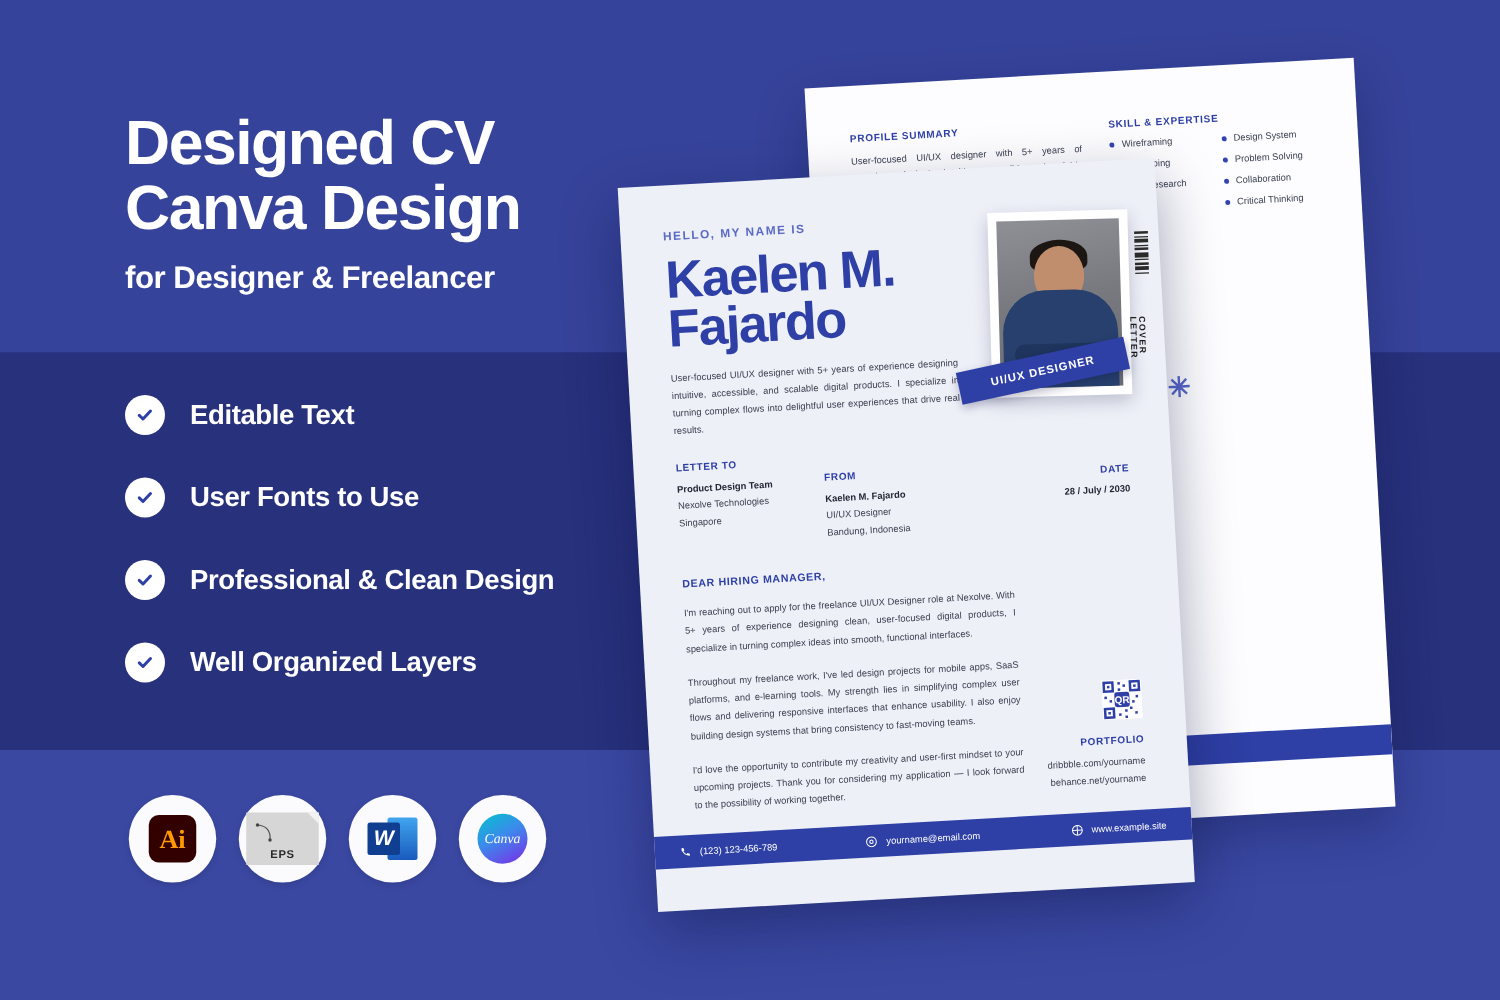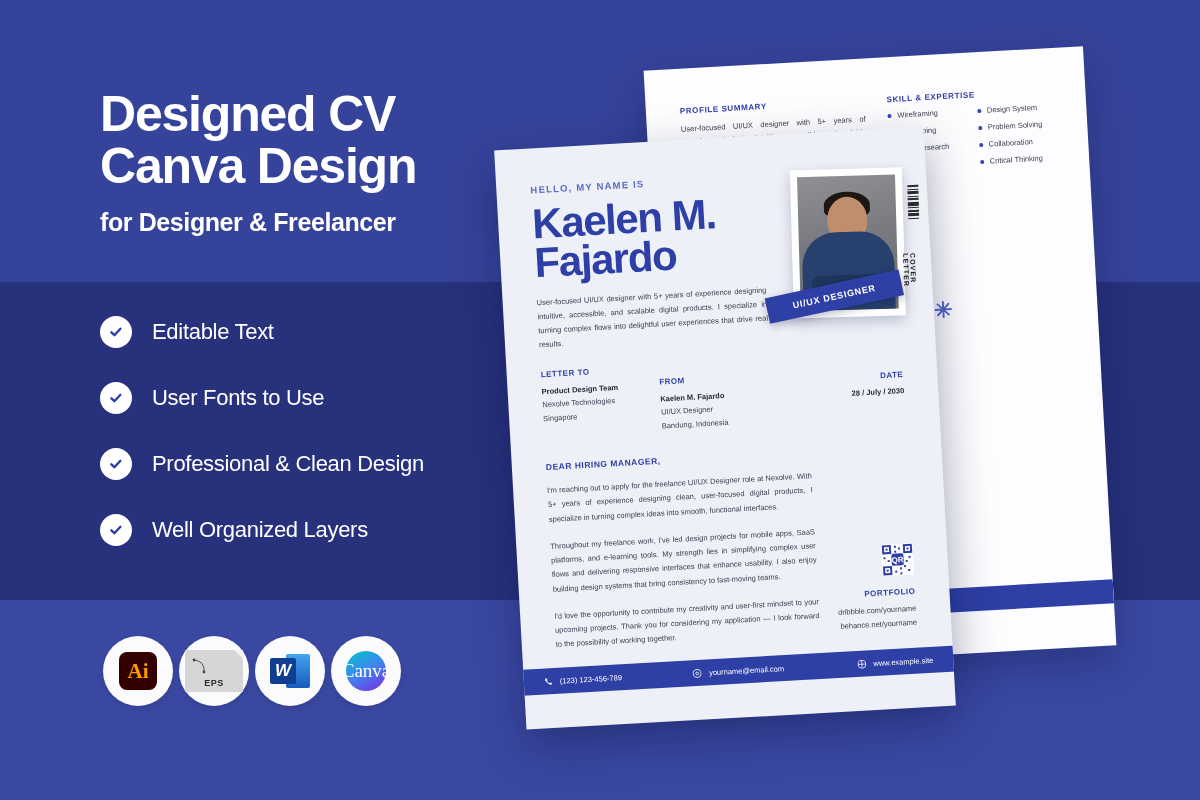--- a/index.html
+++ b/index.html
@@ -29,26 +29,26 @@
   }
 
   .features { position:absolute; left:100px; top:315px; z-index:40; }
   .feature-row { display:flex; align-items:center; height:34px; margin-bottom:32px; }
   .check-circle {
     width:32px; height:32px; border-radius:50%; background:#ffffff;
     display:flex; align-items:center; justify-content:center; flex:0 0 32px;
   }
   .check-circle svg { display:block; }
   .feature-label {
-    color:#ffffff; font-size:22px; font-weight:normal;
+    color:#ffffff; font-size:22px; font-weight:bold;
     margin-left:20px; letter-spacing:-0.3px; white-space:nowrap;
   }
 
   
-  .badges { position:absolute; left:103px; top:636px; display:flex; gap:6px; z-index:40; }
+  .badges { position:absolute; left:103px; top:636px; display:flex; gap:18px; z-index:40; }
   .badge {
     width:70px; height:70px; border-radius:50%; background:#fbfbfd;
     display:flex; align-items:center; justify-content:center;
     box-shadow:0 2px 6px rgba(0,0,0,.12);
   }
   .ai-mark {
     width:38px; height:38px; border-radius:8px; background:#330000;
     color:#ff9a00; font-size:21px; font-weight:bold;
     display:flex; align-items:center; justify-content:center;
     font-family:"Liberation Serif", serif;
@@ -73,21 +73,21 @@
   .word-mark .wbox {
     position:absolute; left:0; top:7px; width:26px; height:26px;
     background:#103f91; border-radius:2px;
     color:#fff; font-size:17px; font-weight:bold;
     display:flex; align-items:center; justify-content:center;
   }
   .canva-mark {
     width:40px; height:40px; border-radius:50%;
     background:linear-gradient(150deg,#00c4cc 0%,#3b8beb 45%,#7d2ae8 100%);
     display:flex; align-items:center; justify-content:center;
-    color:#fff; font-size:19px; 
+    color:#fff; font-size:11px; font-style:italic;
     font-family:"Liberation Serif", serif;
   }
 
   
   .card-back {
     position:absolute; left:660px; top:58px; width:440px; height:600px;
     background:#fdfdff; z-index:10;
     transform:rotate(-3.2deg);
     box-shadow:0 16px 40px rgba(10,16,60,.30);
     overflow:hidden;

